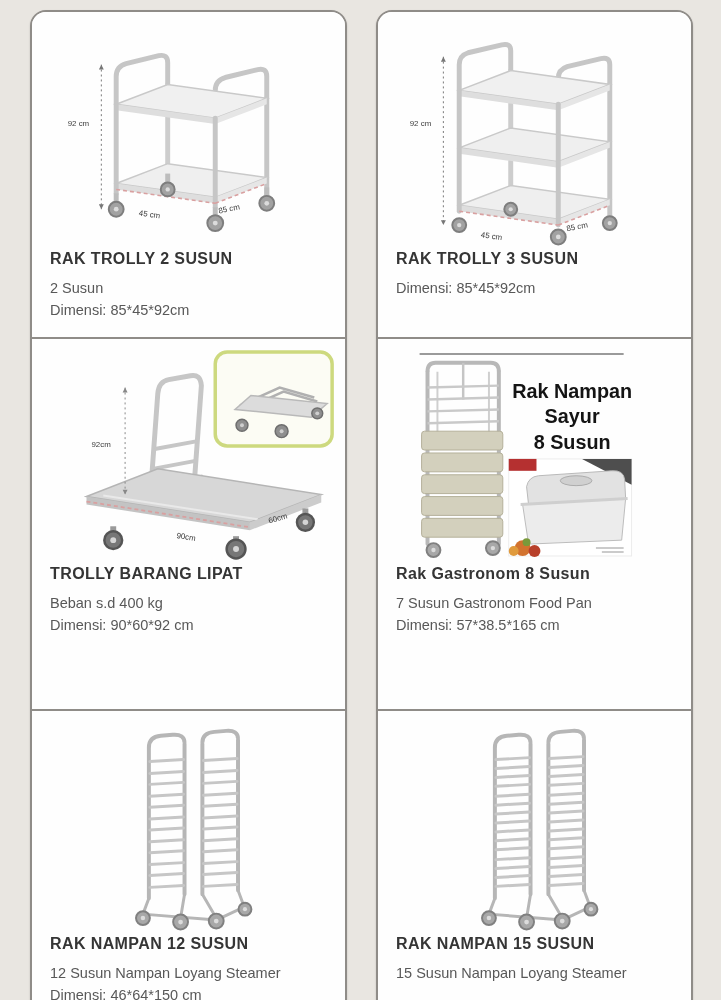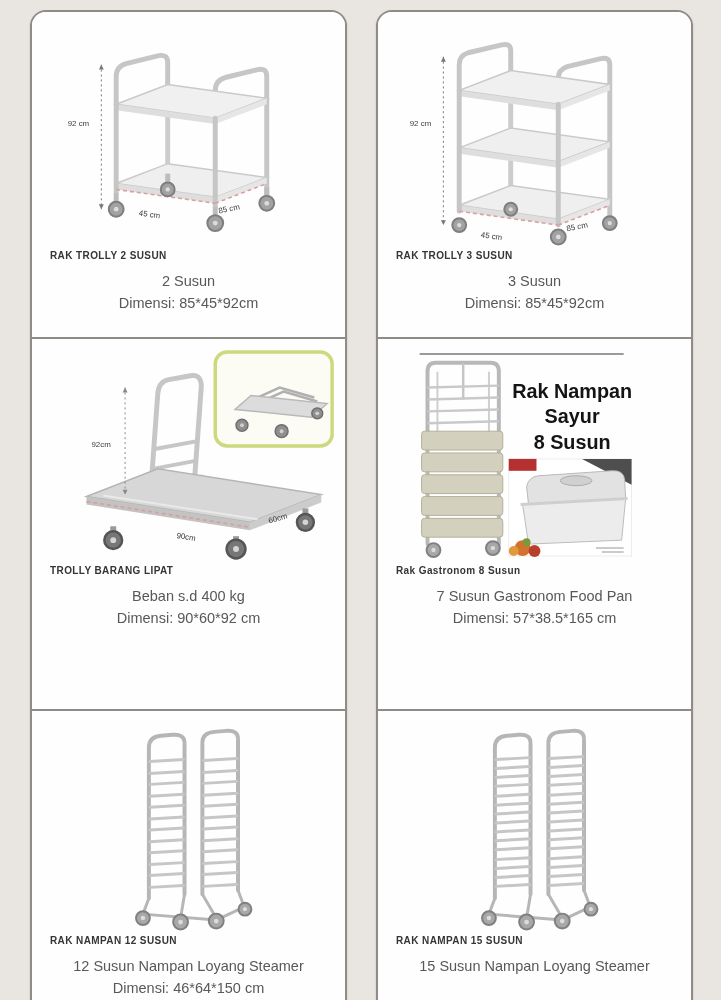--- a/index.html
+++ b/index.html
@@ -22,25 +22,25 @@
   .cell + .cell { border-top:2px solid #8f8c88; }
   .row1 { height:325px; }
   .row2 { height:372px; }
   .row3 { height:313px; }
   .img-wrap { position:relative; width:100%; }
   .row1 .img-wrap { height:236px; }
   .row2 .img-wrap { height:224px; }
   .row3 .img-wrap { height:222px; }
   .img-wrap svg { width:100%; height:100%; display:block; }
   .title {
-    font-size:10px; font-weight:700; color:#353535;
+    font-size:16px; font-weight:700; color:#353535;
     letter-spacing:.4px; padding:0 18px; margin:2px 0 10px 0;
   }
   .desc {
-    font-size:14.5px; color:#585858; padding:0 18px; line-height:1.5;text-align:center;
+    font-size:14.5px; color:#585858; padding:0 18px; line-height:1.5;
   }
   .dimtxt { font-size:8px; fill:#3c3c3c; font-family:"Liberation Sans",sans-serif; }
   .bigtxt { font-size:20px; font-weight:700; fill:#141414; font-family:"Liberation Sans",sans-serif; text-anchor:middle; }
 </style>
 </head>
 <body>
 
 <div class="page">
 
   <div class="col">
@@ -212,21 +212,20 @@
           </g>
 
           <path d="M66,44 V214" stroke="#777" stroke-width="1" stroke-dasharray="2 3" fill="none"></path>
           <path d="M66,44 l-2.5,5 5,0 Z M66,214 l-2.5,-5 5,0 Z" fill="#777"></path>
           <text class="dimtxt" x="32" y="114">92 cm</text>
           <text class="dimtxt" x="104" y="228" transform="rotate(8 116 224)">45 cm</text>
           <text class="dimtxt" x="190" y="218" transform="rotate(-11 202 215)">85 cm</text>
         </svg>
       </div>
       <h3 class="title">RAK TROLLY 3 SUSUN</h3>
-      <p class="desc">3 Susun</p>
       <p class="desc">Dimensi: 85*45*92cm</p>
     </section>
 
     <section class="cell row2">
       <div class="img-wrap">
         <svg viewBox="0 0 316 224">
           <path d="M42,14 H248" stroke="#9a9a9a" stroke-width="2"></path>
 
           <path d="M50,32 V206 M122,32 V206" stroke="#b8b8b8" stroke-width="4" fill="none" stroke-linecap="round"></path>
           <path d="M60,32 V96 M112,32 V96" stroke="#cfcfcf" stroke-width="2" fill="none"></path>

